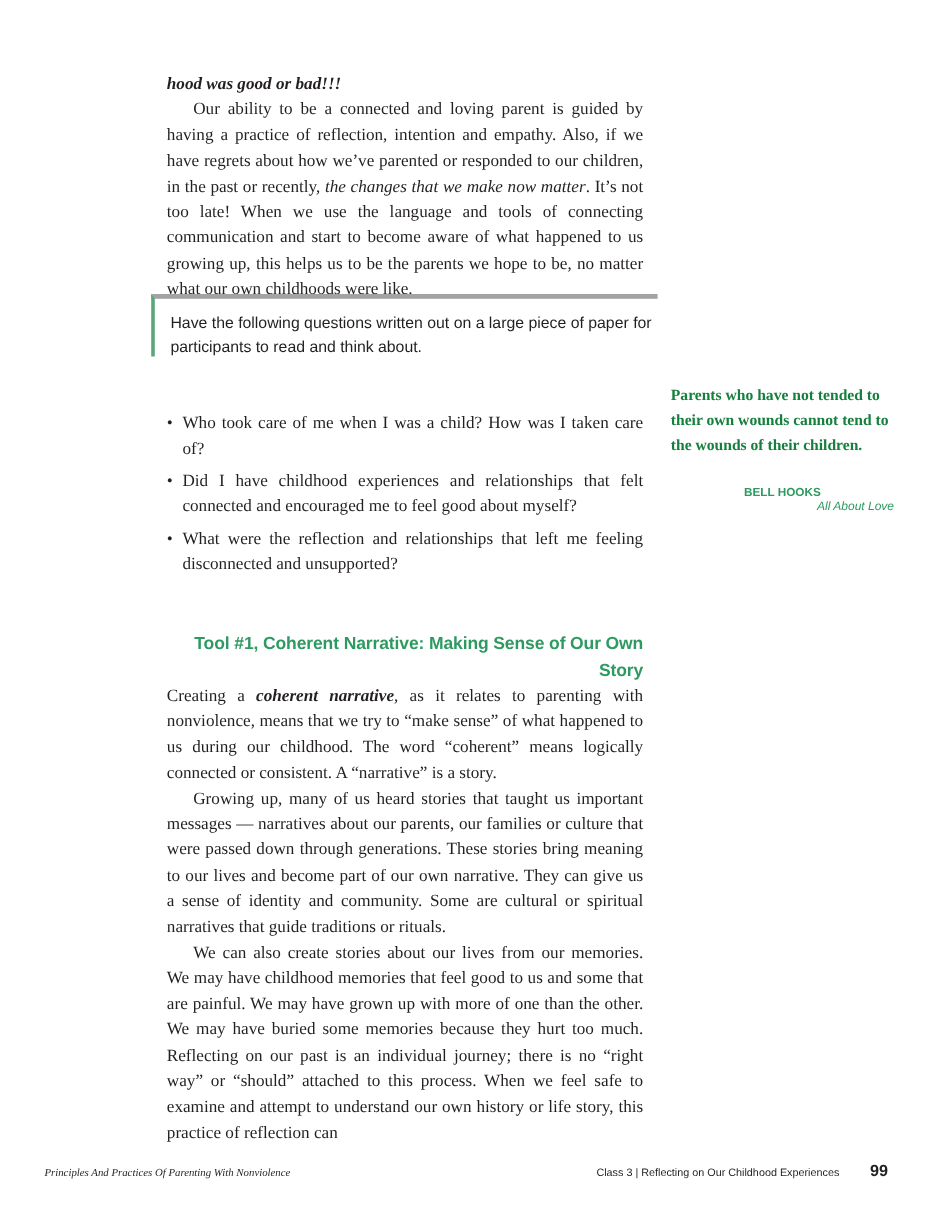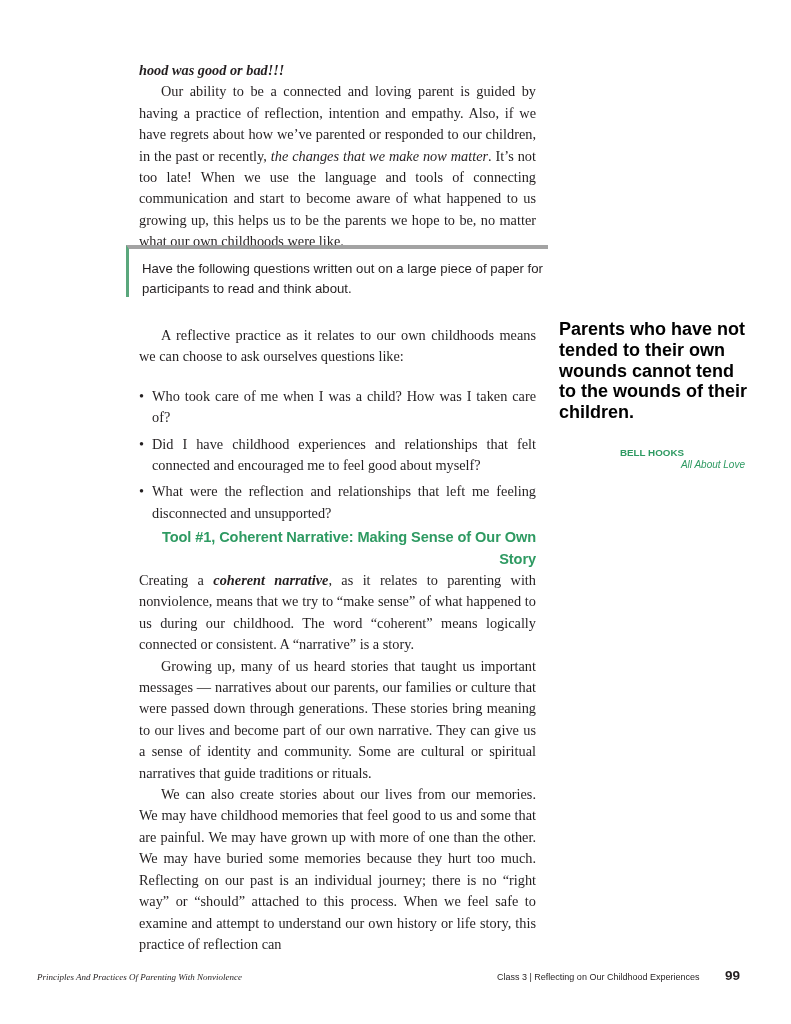--- a/index.html
+++ b/index.html
@@ -30,21 +30,21 @@
     #tool-block { top: 526px; }
     .tool-heading {
       font-family: "Liberation Sans", "DejaVu Sans", sans-serif;
       font-weight: bold; font-size: 14.6px; color: #2e9a62; line-height: 22px;
       text-align: right; letter-spacing: -0.1px;
     }
     #pullquote {
       position: absolute; left: 559px; top: 319px; width: 190px;
       font-family: "Liberation Sans", "DejaVu Sans", sans-serif;
     }
-    .pq-text { font-weight: bold; font-size: 18px; line-height: 20.8px; color: #000000; margin: 0; }
+    .pq-text { font-weight: bold; font-size: 13px; line-height: 20.8px; color: #15803d; margin: 0; font-family: Liberation Serif, serif; }
     .pq-author { text-align: center; font-size: 9.8px; font-weight: bold; color: #2e9a62; margin-top: 24px; width: 186px; }
     .pq-source { text-align: right; font-size: 10px; font-style: italic; color: #2e9a62; width: 186px; margin-top: 1px; }
     #footer-left {
       position: absolute; left: 37px; top: 972px;
       font-family: Liberation Serif, serif; font-size: 9px; font-style: italic; color: #231f20;
     }
     #footer-right {
       position: absolute; left: 497px; top: 972px;
       font-family: Liberation Sans, sans-serif; font-size: 9px; color: #231f20;
     }
@@ -61,21 +61,20 @@
 <div class="body-col" id="top-block">
   <p class="lead-bold">hood was good or bad!!!</p>
   <p class="indent"><span>Our ability to be a connected and loving parent is guided by having a practice of reflection, intention and empathy. Also, if we have regrets about how we’ve parented or responded to our children, in the past or recently, </span><span class="emph">the changes that we make now matter</span><span>. It’s not too late! When we use the language and tools of connecting communication and start to become aware of what happened to us growing up, this helps us to be the parents we hope to be, no matter what our own childhoods were like.</span></p>
 </div>
 
 <div id="callout">
   <span>Have the following questions written out on a large piece of paper for participants to read and think about.</span>
 </div>
 
 <div class="body-col" id="reflect-block">
-  <p class="indent">A reflective practice as it relates to our own childhoods means we can choose to ask ourselves questions like:</p>
   <ul class="bullets">
     <li><span class="dot">•</span><span>Who took care of me when I was a child? How was I taken care of?</span></li>
     <li><span class="dot">•</span><span>Did I have childhood experiences and relationships that felt connected and encouraged me to feel good about myself?</span></li>
     <li><span class="dot">•</span><span>What were the reflection and relationships that left me feeling disconnected and unsupported?</span></li>
   </ul>
 </div>
 
 <div class="body-col" id="tool-block">
   <div class="tool-heading">Tool #1, Coherent Narrative: Making Sense of Our Own Story</div>
   <p><span>Creating a </span><span class="strong-em">coherent narrative</span><span>, as it relates to parenting with nonviolence, means that we try to “make sense” of what happened to us during our childhood. The word “coherent” means logically connected or consistent. A “narrative” is a story.</span></p>

